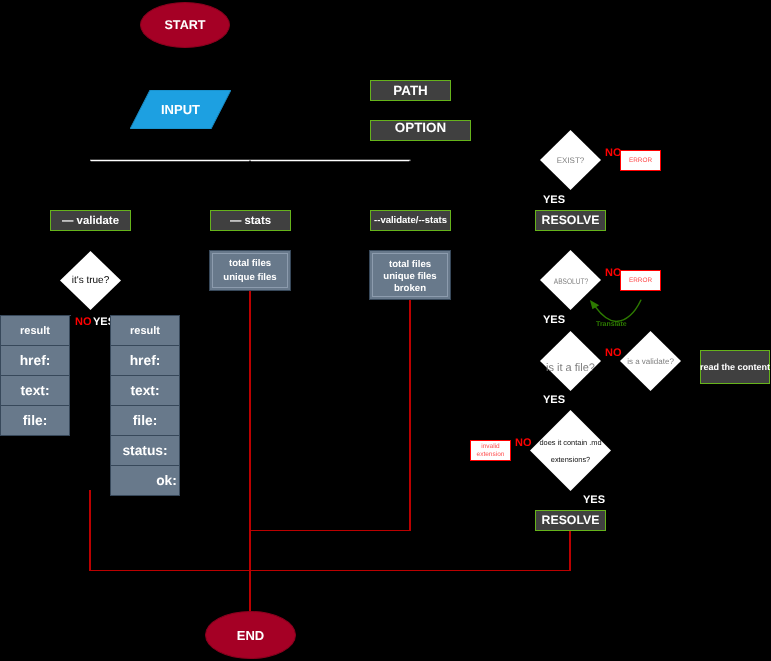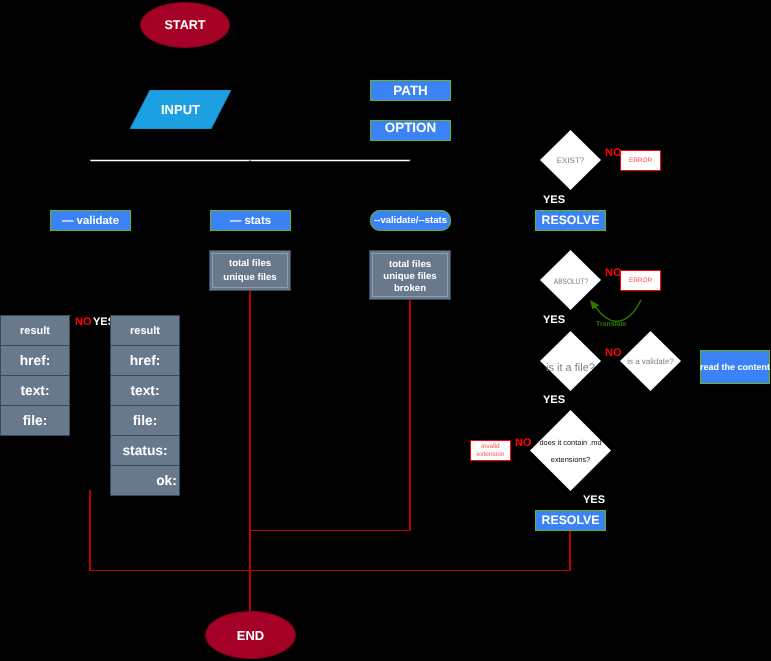--- a/index.html
+++ b/index.html
@@ -3,21 +3,21 @@
 <meta charset="utf-8">
 <title>Flowchart</title>
 <style>
   html,body{margin:0;padding:0;background:#000;}
   body{width:771px;height:661px;position:relative;overflow:hidden;
        font-family:"Liberation Sans",sans-serif;-webkit-font-smoothing:antialiased;text-rendering:geometricPrecision;}
   #stage{position:absolute;left:0;top:0;width:771px;height:661px;background:#000;
          -webkit-font-smoothing:antialiased;will-change:transform;transform:translateZ(0);}
   .node{position:absolute;box-sizing:border-box;display:flex;align-items:center;
         justify-content:center;text-align:center;}
-  .greenbox{background:#3b82f6;color:#ffffff;font-weight:bold;box-shadow:inset 0 0 0 1px #66b31b;}
+  .greenbox{background:#404040;color:#ffffff;font-weight:bold;box-shadow:inset 0 0 0 1px #66b31b;}
   .slatebox{background:#68798b;color:#ffffff;font-weight:bold;border-bottom:1px solid #37485a;border-left:1px solid #37485a;border-right:1px solid #37485a;}
   .errbox{background:#ffffff;color:#ff4d4d;border:1.4px solid #ff0000;font-size:6.4px;
           line-height:8px;font-weight:normal;}
   .lbl{position:absolute;font-size:11px;font-weight:bold;letter-spacing:0px;line-height:8px;}
   .lbl-no{color:#ff0000;}
   .lbl-yes{color:#ffffff;}
   svg.lay{position:absolute;left:0;top:0;width:771px;height:661px;overflow:visible;}
 </style>
 </head>
 <body>
@@ -50,36 +50,42 @@
     <svg width="101" height="39" style="position:absolute;left:0;top:0;">
       <polygon points="20,0 101,0 81,39 0,39" fill="#1da0e1" stroke="#1786bd" stroke-width="1"></polygon>
     </svg>
     <span style="position:relative;font-size:13px;color:#ffffff;font-weight:bold;">INPUT</span>
   </div>
 
   <div class="node greenbox" style="left:370px;top:80px;width:81px;height:21px;font-size:13.4px;padding-bottom:1px;">
     <span>PATH</span>
   </div>
 
-  <div class="node greenbox" style="left:370px;top:120px;width:81px;height:21px;font-size:13.4px;padding-bottom:6px;">
+  <div class="node greenbox" style="left:370px;top:120px;width:101px;height:21px;font-size:13.4px;padding-bottom:6px;">
     <span>OPTION</span>
   </div>
 
   <div class="node greenbox" style="left:50px;top:210px;width:81px;height:21px;font-size:11.4px;">
     <span>— validate</span>
   </div>
 
   <div class="node greenbox" style="left:210px;top:210px;width:81px;height:21px;font-size:11.4px;">
     <span>— stats</span>
   </div>
 
-  <div class="node greenbox" style="left:370px;top:210px;width:81px;height:21px;font-size:9.5px;border-radius:10px;">
+  <div class="node greenbox" style="left:370px;top:210px;width:81px;height:21px;font-size:9.5px;">
     <span>--validate/--stats</span>
   </div>
 
+  <div class="node" style="left:60px;top:251px;width:61px;height:59px;">
+    <svg width="61" height="59" style="position:absolute;left:0;top:0;">
+      <polygon points="30.5,0 61,29.5 30.5,59 0,29.5" fill="#ffffff"></polygon>
+    </svg>
+    <span style="position:relative;font-size:10px;color:#0a0a0a;">it's true?</span>
+  </div>
 
   <div class="lbl lbl-no" style="left:75px;top:318px;">NO</div>
   <div class="lbl lbl-yes" style="left:93px;top:318px;">YES</div>
 
   <div style="position:absolute;left:0px;top:315px;width:71px;border-top:1px solid #37485a;">
     <div class="node slatebox" style="position:relative;width:70px;height:30px;font-size:11px;">
       <span>result</span>
       </div>
     <div class="node slatebox" style="position:relative;width:70px;height:30px;font-size:13.8px;">
       <span>href:</span>

